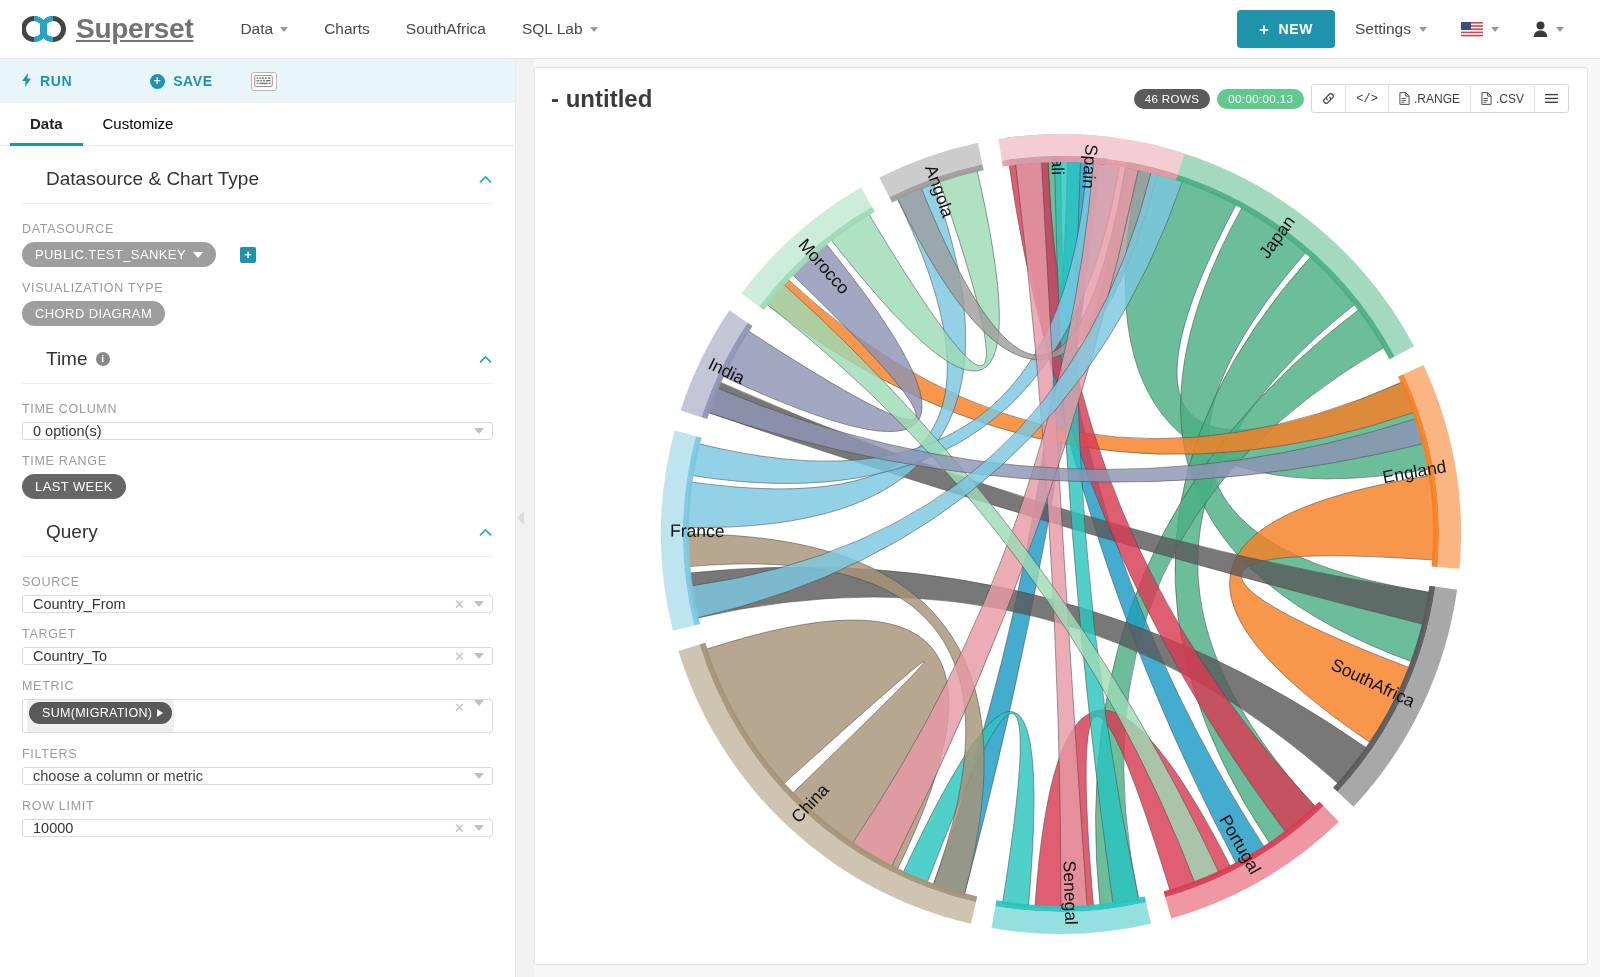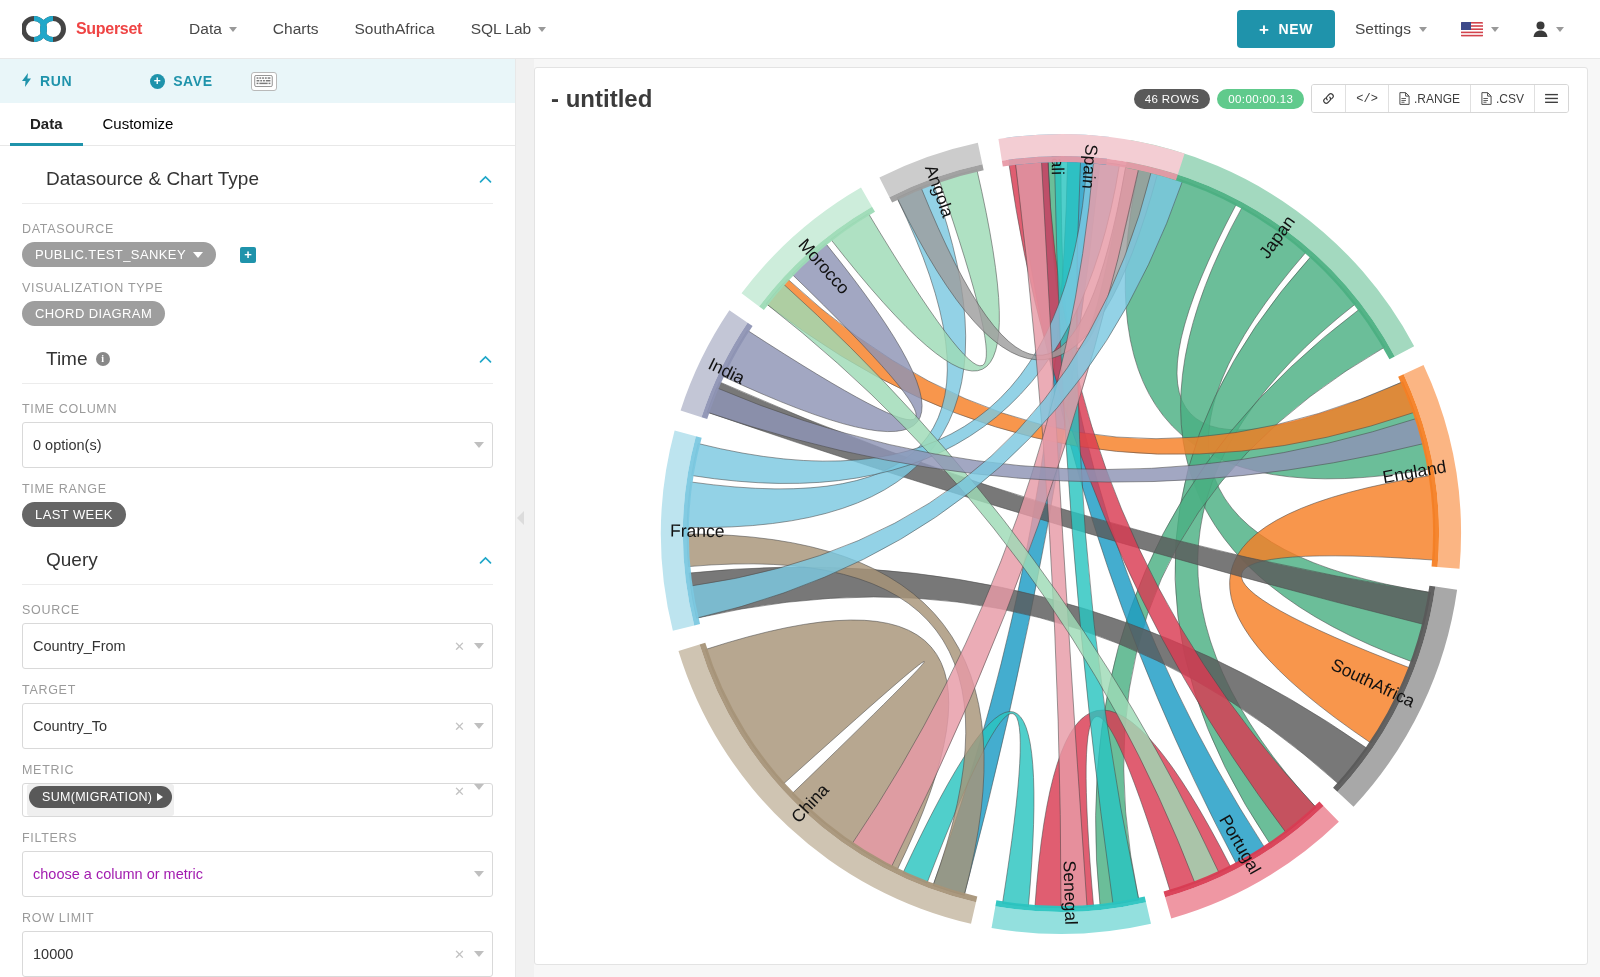--- a/index.html
+++ b/index.html
@@ -13,21 +13,21 @@
   }
 
   
   .navbar {
     height:59px; background:#fff; border-bottom:1px solid #e8e8e8;
     display:flex; align-items:center; padding:0 22px;
     position:relative; z-index:5;
   }
   .brand { display:flex; align-items:center; gap:10px; margin-right:30px; }
   .brand-logo { width:44px; height:26px; }
-  .brand-name { font-size:16px; font-weight:bold; color:#ef4444; letter-spacing:-.3px; }
+  .brand-name { font-size:28px; font-weight:bold; color:#737373; letter-spacing:-.3px;text-decoration:underline; }
   .nav-links { display:flex; align-items:center; gap:2px; }
   .nav-item {
     display:flex; align-items:center; gap:7px;
     padding:8px 17px; font-size:15.5px; color:#484848; cursor:pointer;
     border-radius:3px;
   }
   .caret {
     width:0; height:0; border-left:4px solid transparent;
     border-right:4px solid transparent; border-top:5px solid #999;
     display:inline-block;
@@ -106,26 +106,26 @@
   .pill .pcaret {
     width:0;height:0;border-left:5px solid transparent;border-right:5px solid transparent;
     border-top:6px solid #fff;
   }
   .ds-row { display:flex; align-items:center; gap:24px; }
   .add-ds {
     width:16px;height:16px;background:#1f93ab;border-radius:2px;color:#fff;
     font-size:13px;line-height:16px;text-align:center;font-weight:bold;cursor:pointer;
   }
   .select {
-    height:46px; border:1px solid #d9d9d9; border-radius:3px; background:#fff;
+    height:18px; border:1px solid #d9d9d9; border-radius:3px; background:#fff;
     display:flex; align-items:center; padding:0 8px 0 10px; font-size:14.5px;
     color:#333; cursor:pointer;
   }
   .select .val { flex:1; }
-  .select .ph { flex:1; color:#a21caf; }
+  .select .ph { flex:1; color:#404040; }
   .sel-x { color:#c2c2c2; font-size:13px; margin-right:9px; }
   .sel-caret {
     width:0;height:0;border-left:5px solid transparent;border-right:5px solid transparent;
     border-top:6px solid #bfbfbf;
   }
   .metric-box {
     height:34px; border:1px solid #d9d9d9; border-radius:3px; background:#fff;
     display:flex; padding:0 8px 0 4px;
   }
   .metric-chip-wrap { background:#efefef; border-radius:3px; padding:2px; }

